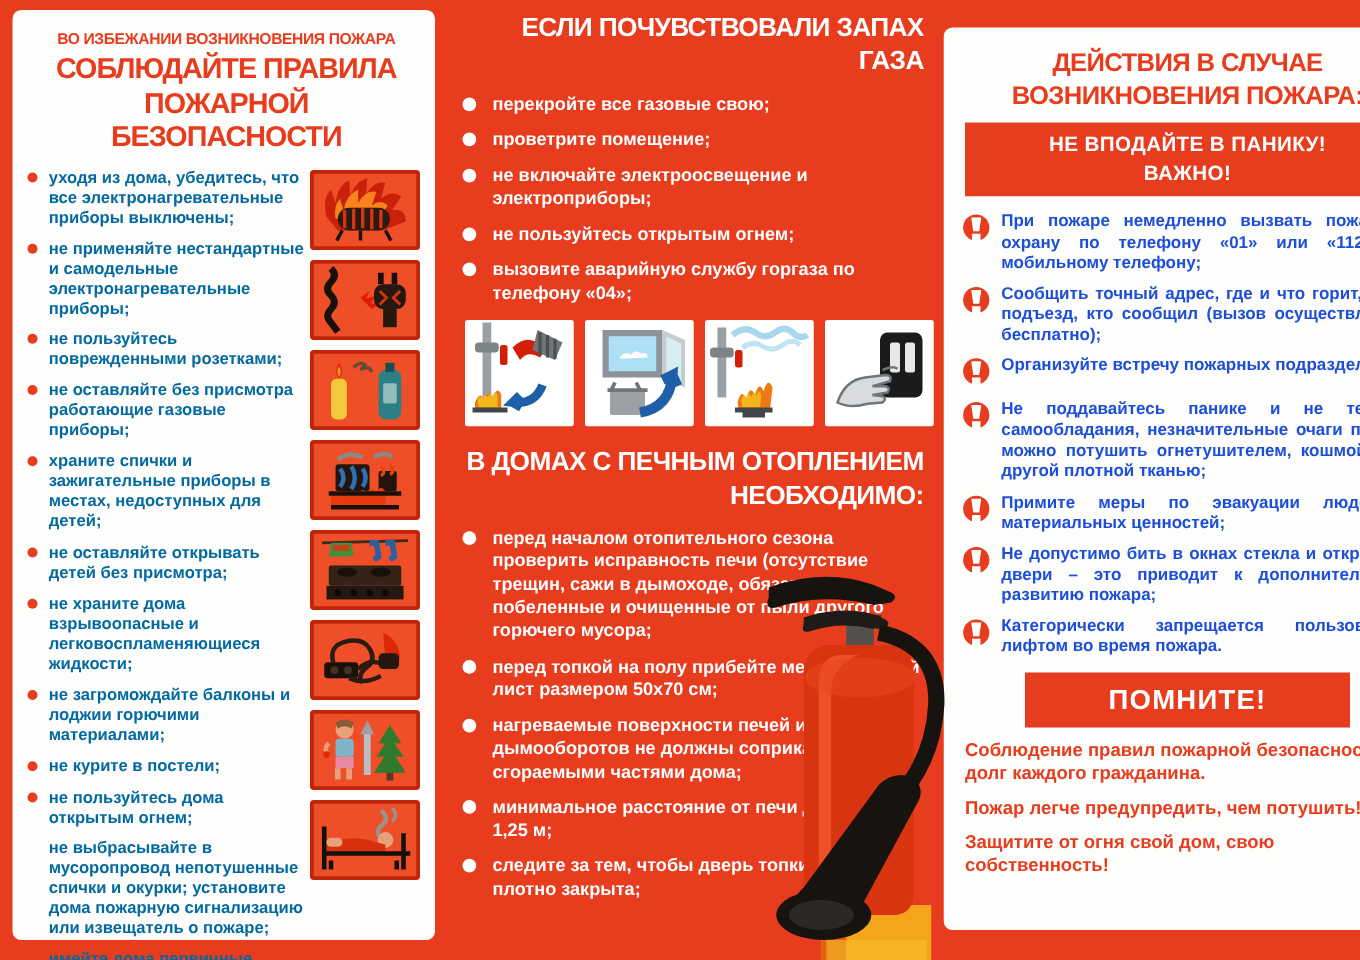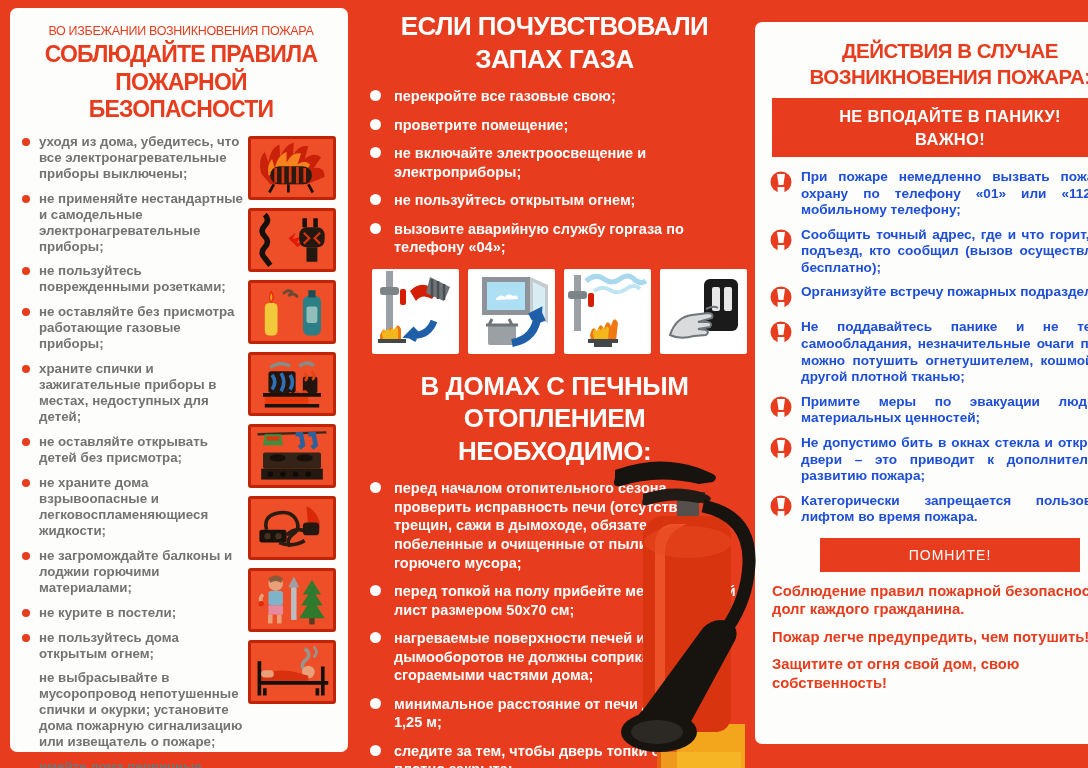--- a/index.html
+++ b/index.html
@@ -8,48 +8,48 @@
     background:#e73c1d;
     font-family:"Liberation Sans", sans-serif;
     -webkit-font-smoothing:antialiased;
   }
   .card{
     position:absolute;background:#fdfdfb;border-radius:7px;box-sizing:border-box;
   }
   
   .card.left{left:10px;top:8px;width:338px;height:744px;padding:10px 8px 8px 12px;}
   .kicker{
-    color:#e73c1d;font-weight:normal;font-size:12.5px;text-align:center;
+    color:#e73c1d;font-weight:bold;font-size:12.5px;text-align:center;
     letter-spacing:-0.3px;margin-top:6px;
   }
   .left-title{
     color:#e73c1d;font-weight:bold;font-size:23px;line-height:1.2;text-align:center;
     letter-spacing:-0.8px;margin:3px 4px 10px 4px;
   }
   .left-body{display:flex;flex-direction:row;}
   ul.dotlist{list-style:none;margin:0;padding:0;}
   ul.dotlist li{
     position:relative;padding-left:17px;margin-bottom:9px;
-    font-size:13.3px;line-height:1.2;font-weight:bold;color:#737373;
+    font-size:13.3px;line-height:1.2;font-weight:bold;color:#0369a1;
   }
   ul.dotlist li .dot{
     position:absolute;left:0;top:4px;width:8px;height:8px;border-radius:50%;
     background:#e73c1d;
   }
   .left-list{flex:1;padding-right:8px;}
   .icon-col{width:92px;display:flex;flex-direction:column;gap:8px;padding-top:2px;}
   .tile{
     width:88px;height:64px;box-sizing:border-box;border:3px solid #bf2409;
     background:#ee4f28;border-radius:3px;overflow:hidden;flex:none;
   }
   .tile svg{display:block;width:100%;height:100%;}
   
   .middle{position:absolute;left:348px;top:0;width:407px;height:768px;box-sizing:border-box;padding:10px 16px 0 22px;}
   .mid-title{
-    color:#fff;font-weight:bold;font-size:26px;line-height:1.25;text-align:center;
+    color:#fff;font-weight:bold;font-size:21px;line-height:1.25;text-align:right;
     letter-spacing:-0.5px;margin:0 0 12px 0;
   }
   .mid-title.second{margin-top:16px;}
   ul.dotlist.light li{color:#fff;font-size:14.5px;line-height:1.28;margin-bottom:10px;padding-left:24px;}
   ul.dotlist.light li .dot{background:#fff;width:11px;height:11px;top:3px;}
   .picto-row{display:flex;gap:9px;margin:12px 0 4px 2px;}
   .picto{width:87px;height:85px;background:#fff;border-radius:2px;flex:none;}
   .picto svg{display:block;width:100%;height:100%;}
   .stove-list{padding-right:96px;}
   .extinguisher{position:absolute;left:585px;top:442px;width:180px;height:326px;z-index:5;pointer-events:none;}
@@ -63,21 +63,21 @@
     background:#e73c1d;color:#fff;font-weight:bold;font-size:16.5px;line-height:1.35;
     text-align:center;padding:7px 6px;margin:0 2px;letter-spacing:0.3px;
   }
   ul.extlist{list-style:none;margin:12px 0 0 0;padding:0;}
   ul.extlist li{
     display:flex;gap:9px;margin-bottom:8px;
     font-size:13.6px;line-height:1.22;font-weight:bold;color:#1d4ed8;text-align:justify;
   }
   ul.extlist li .ext-ico{flex:none;width:22px;height:26px;margin-top:1px;}
   .remember-box{
-    background:#e73c1d;color:#fff;font-weight:normal;font-size:14px;letter-spacing:1px;
+    background:#e73c1d;color:#fff;font-weight:bold;font-size:22px;letter-spacing:1px;
     text-align:center;padding:9px 0;width:72%;margin:12px auto 10px auto;
   }
   .slogan{
     color:#e73c1d;font-weight:bold;font-size:14.8px;line-height:1.25;margin:0 0 9px 2px;
   }
 </style>
 </head>
 <body>
 
 <div>

